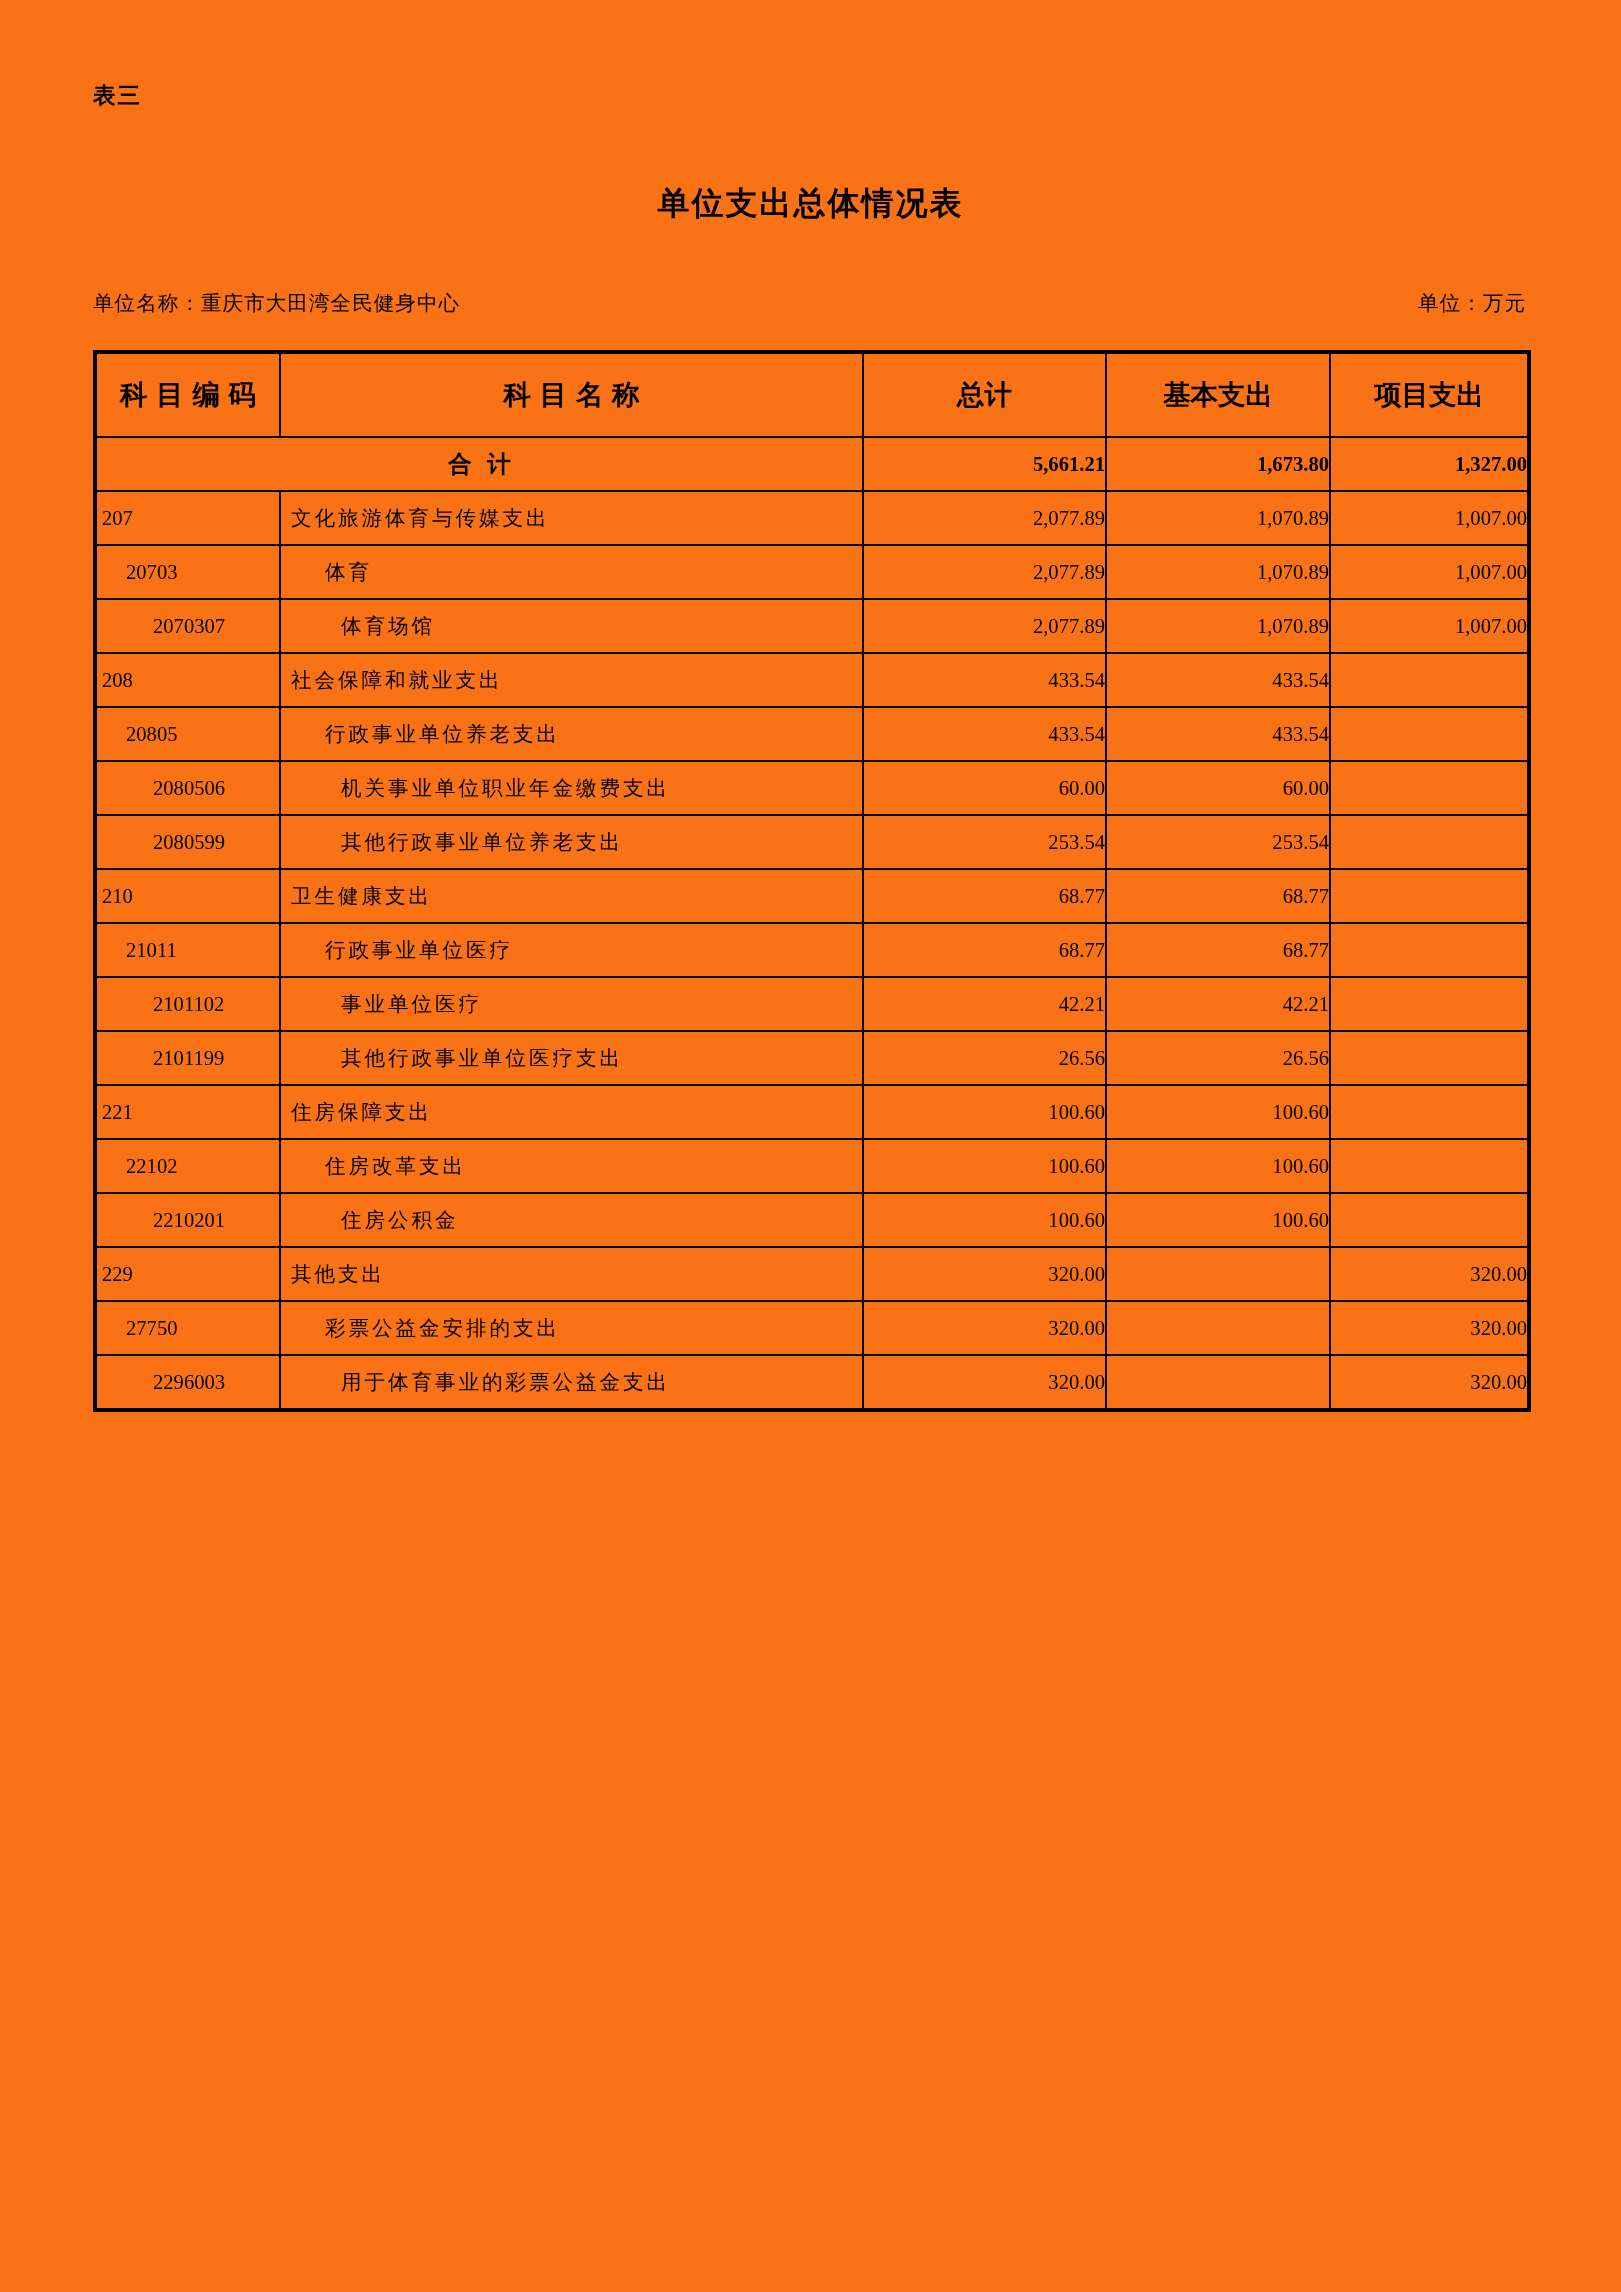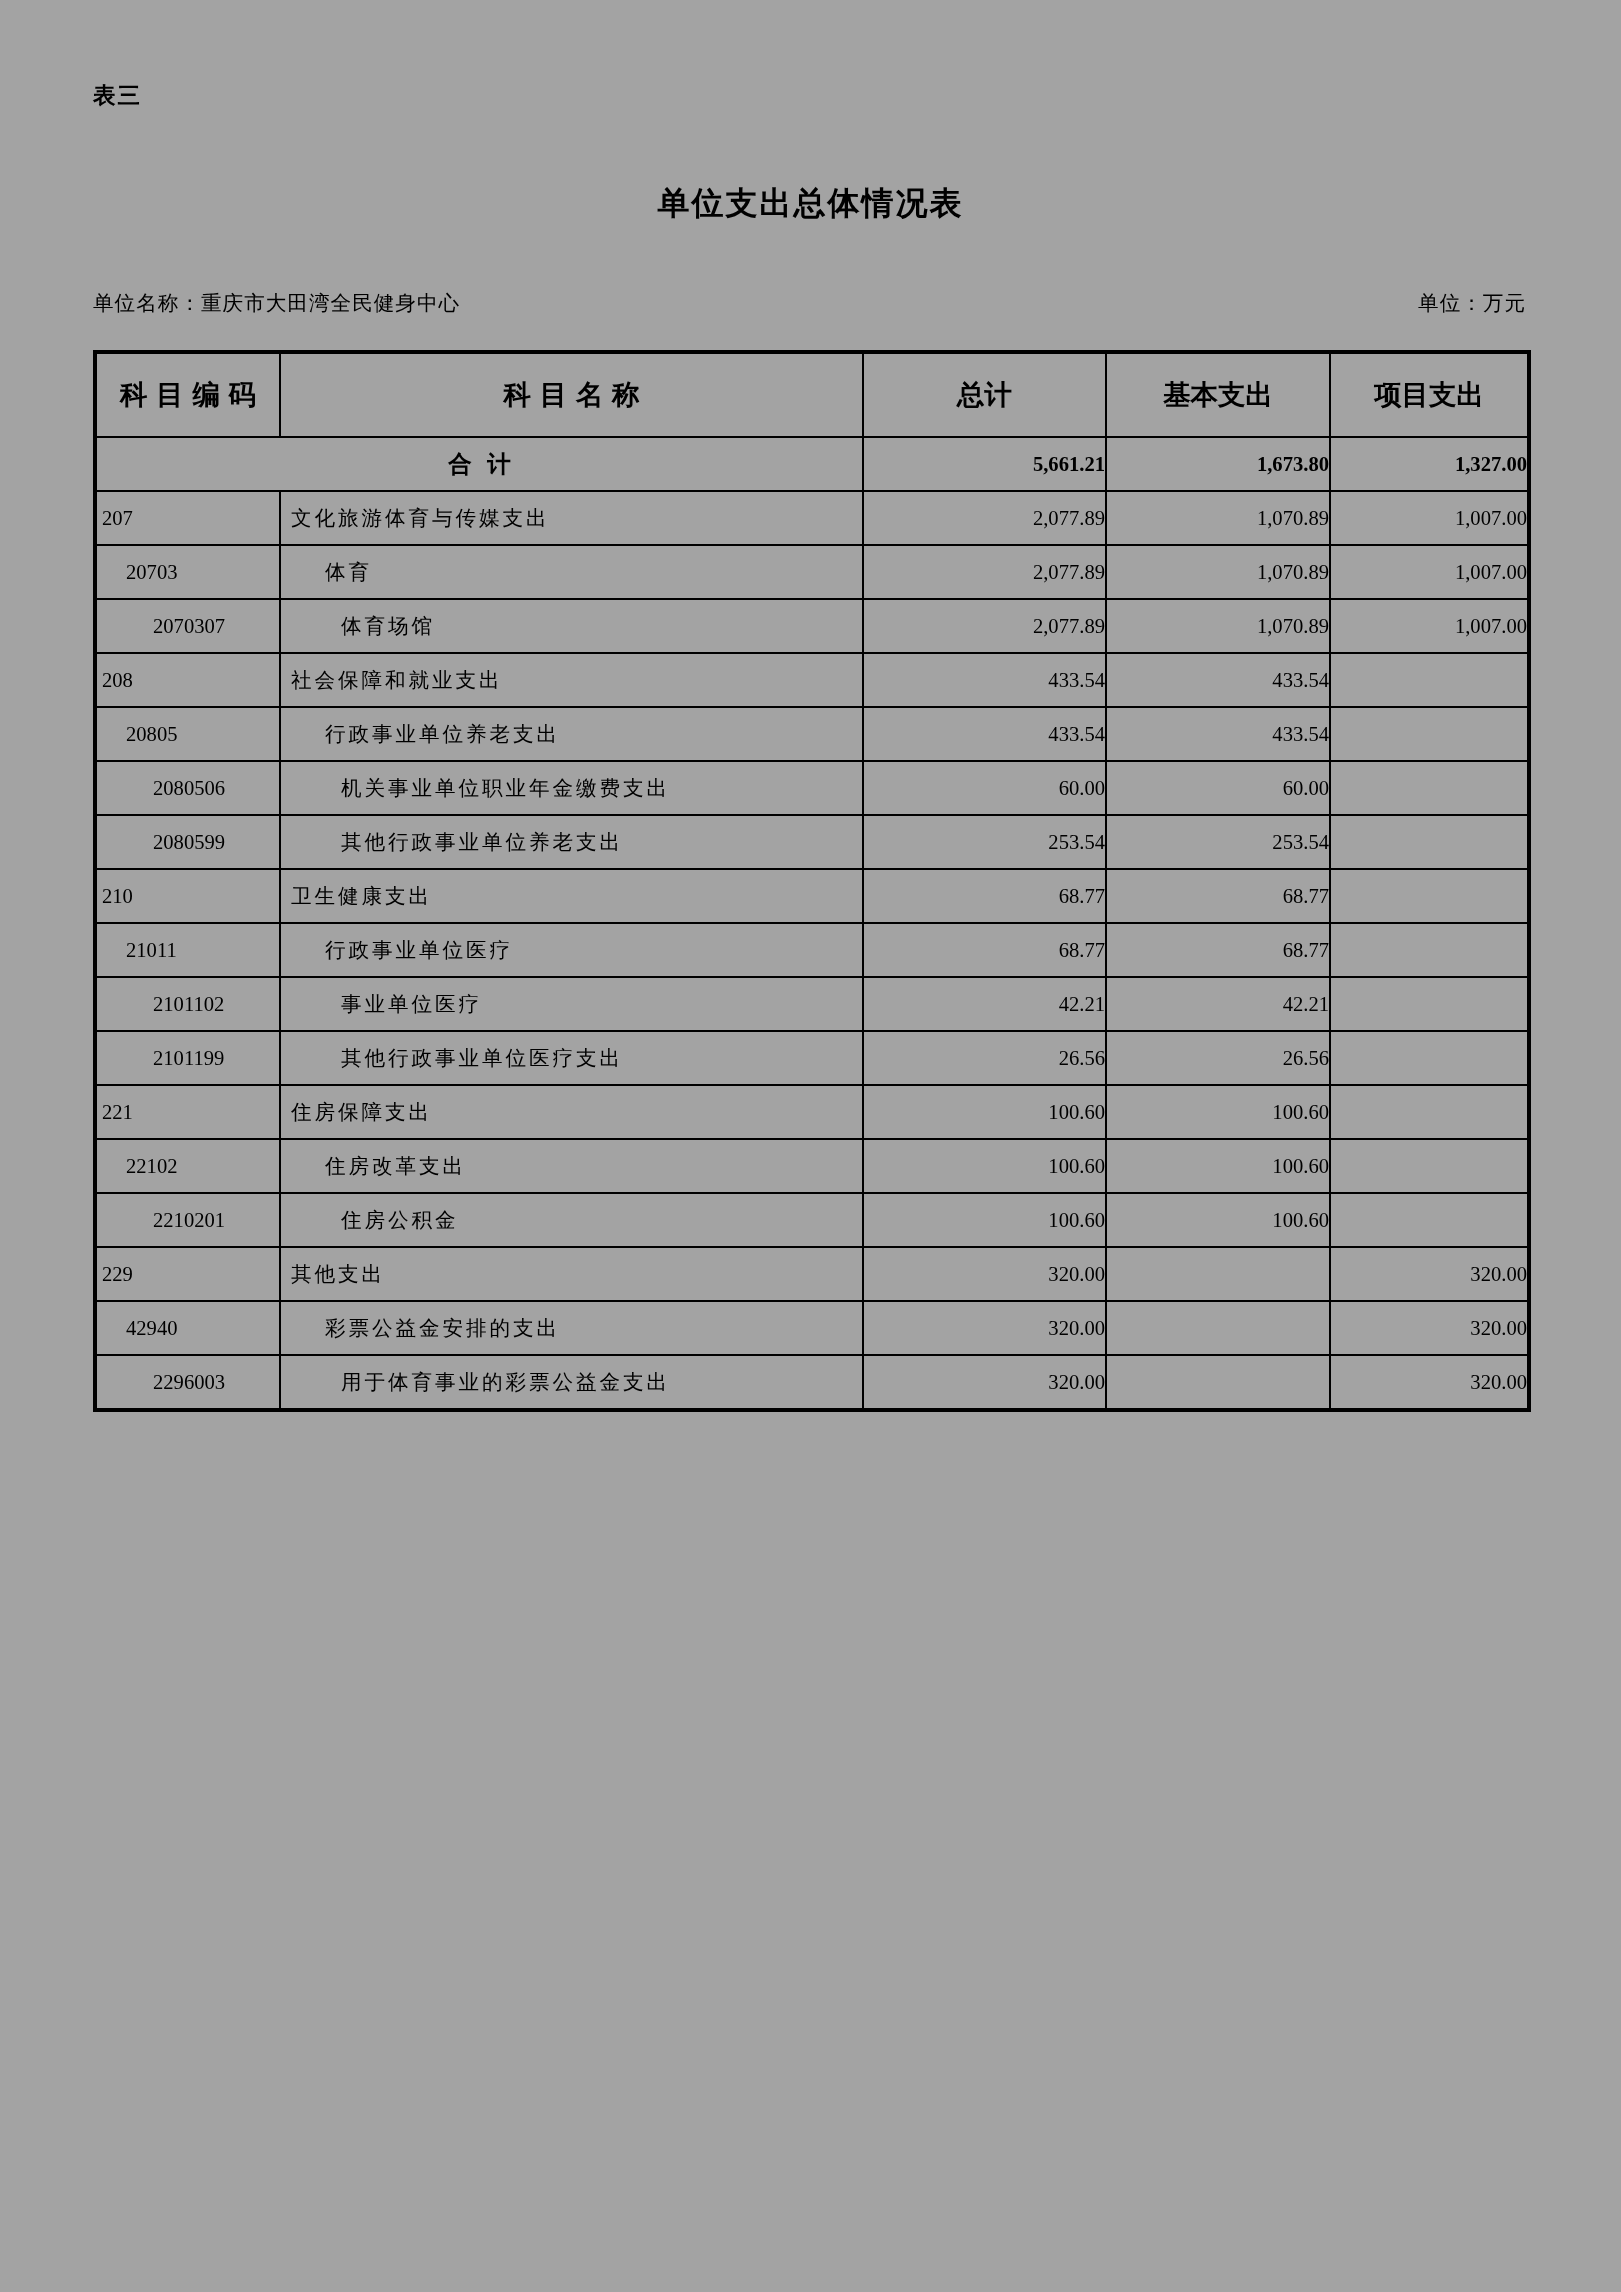--- a/index.html
+++ b/index.html
@@ -11,21 +11,21 @@
     width: 1621px;
     height: 2293px;
     position: relative;
     font-family: "Liberation Serif", "DejaVu Serif", serif;
     color: #000000;
     overflow: hidden;
   }
   .page {
     position: absolute;
     inset: 0;
-    background: #a3a3a3;
+    background: #f97316;
   }
   .table-tag {
     position: absolute;
     left: 93px;
     top: 80px;
     font-family: "Liberation Sans", "DejaVu Sans", sans-serif;
     font-weight: bold;
     font-size: 22.5px;
     letter-spacing: 2px;
   }
@@ -248,21 +248,21 @@
           <td class="num-cell"></td>
         </tr>
         <tr>
           <td class="code-cell lv1">229</td>
           <td class="name-cell lv1">其他支出</td>
           <td class="num-cell">320.00</td>
           <td class="num-cell"></td>
           <td class="num-cell">320.00</td>
         </tr>
         <tr>
-          <td class="code-cell lv2">42940</td>
+          <td class="code-cell lv2">27750</td>
           <td class="name-cell lv2">彩票公益金安排的支出</td>
           <td class="num-cell">320.00</td>
           <td class="num-cell"></td>
           <td class="num-cell">320.00</td>
         </tr>
         <tr>
           <td class="code-cell lv3">2296003</td>
           <td class="name-cell lv3">用于体育事业的彩票公益金支出</td>
           <td class="num-cell">320.00</td>
           <td class="num-cell"></td>

